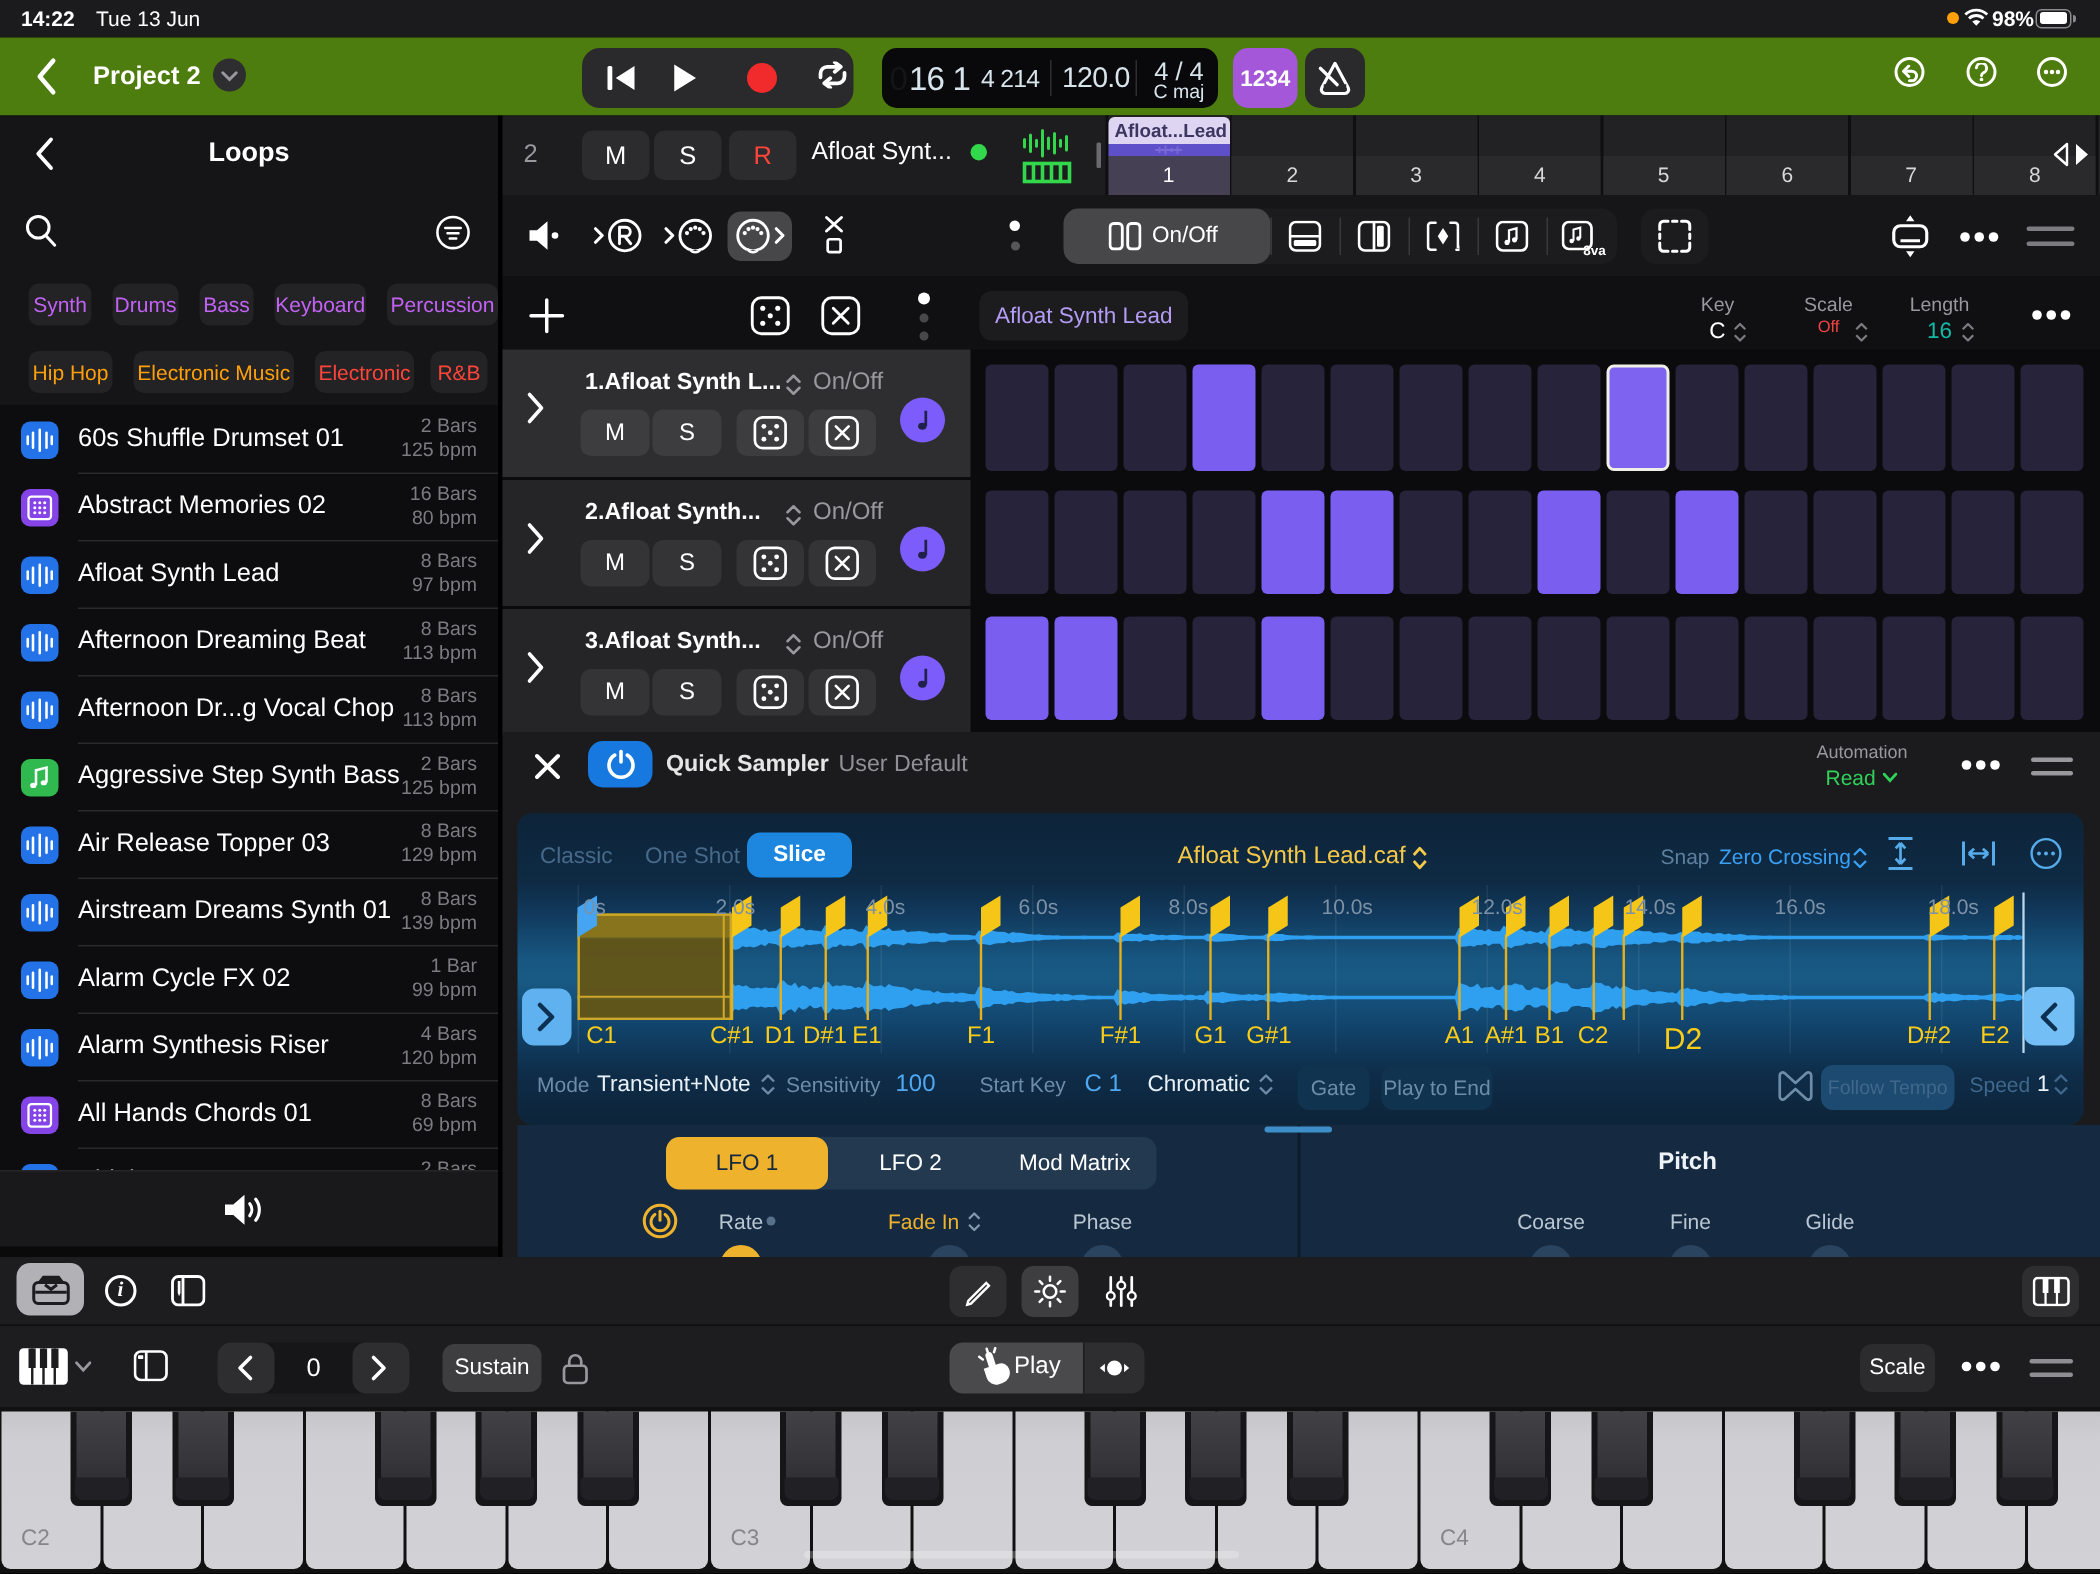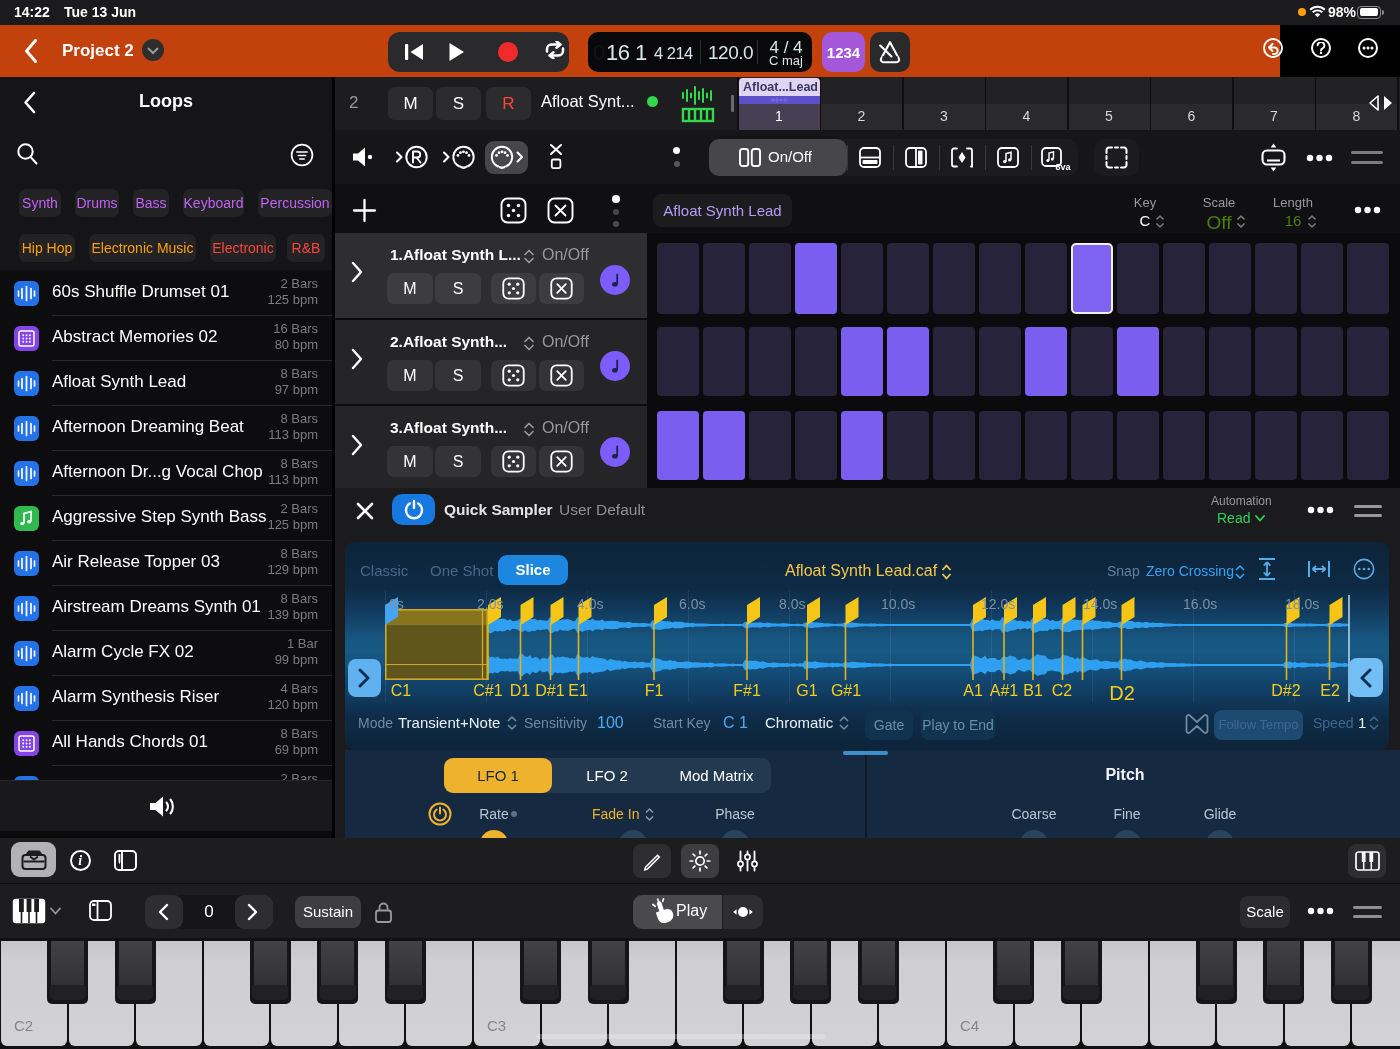--- a/index.html
+++ b/index.html
@@ -1,34 +1,34 @@
 <!DOCTYPE html>
 <html><head><meta charset="utf-8"><style>
 *{margin:0;padding:0;box-sizing:border-box}
 html,body{width:1400px;height:1049px;background:#000;overflow:hidden;font-family:"Liberation Sans",sans-serif;-webkit-font-smoothing:antialiased}
 .a{position:absolute}
 #st{position:relative;width:1400px;height:1049px;background:#000}
 </style></head><body>
 <div id="st">
 <div class="a" style="left:0;top:0;width:1400px;height:25px;background:#1b1b1d">
  <div class="a" style="left:14px;top:4px;color:#fff;font-size:14px;font-weight:700">14:22</div>
- <div class="a" style="left:64px;top:4px;color:#fff;font-size:14px;font-weight:700">Tue 13 Jun</div>
+ <div class="a" style="left:64px;top:4px;color:#fff;font-size:14px;font-weight:400">Tue 13 Jun</div>
  <div class="a" style="left:1298px;top:8px;width:8px;height:8px;border-radius:50%;background:#ff9f0a"></div>
  <svg class="a" style="left:1309px;top:5px" width="17" height="13" viewBox="0 0 17 13">
   <path d="M8.5 12.2 L5.8 9.4 a4.2 4.2 0 0 1 5.4 0 Z" fill="#fff"></path>
   <path d="M3.7 7.3 a6.9 6.9 0 0 1 9.6 0" stroke="#fff" stroke-width="1.9" fill="none"></path>
   <path d="M1.2 4.7 a10.5 10.5 0 0 1 14.6 0" stroke="#fff" stroke-width="1.9" fill="none"></path>
  </svg>
  <div class="a" style="left:1328px;top:4px;color:#fff;font-size:14px;font-weight:700">98%</div>
  <div class="a" style="left:1357px;top:5.5px;width:24px;height:13px;border:1px solid #8a8a8e;border-radius:4px">
   <div class="a" style="left:1.5px;top:1.5px;width:18.5px;height:8px;background:#fff;border-radius:2px"></div>
  </div>
  <div class="a" style="left:1382px;top:9.5px;width:2px;height:5px;background:#8a8a8e;border-radius:0 2px 2px 0"></div>
 </div>
-<div class="a" style="left:0;top:25px;width:1280px;height:52px;background:#c2410c">
+<div class="a" style="left:0;top:25px;width:1400px;height:52px;background:#4d7c0f">
  <svg class="a" style="left:23px;top:13px" width="15" height="26" viewBox="0 0 15 26">
   <path d="M12.5 2.5 L3.5 13 L12.5 23.5" stroke="#fff" stroke-width="3" fill="none" stroke-linecap="round" stroke-linejoin="round"></path>
  </svg>
  <div class="a" style="left:62px;top:16px;color:#fff;font-size:17px;font-weight:700">Project 2</div>
  <div class="a" style="left:142px;top:14px;width:22px;height:22px;border-radius:50%;background:#2e2e30">
   <svg class="a" style="left:5px;top:7.5px" width="12" height="8" viewBox="0 0 12 8">
           <path d="M1.5 1.5 L6 6 L10.5 1.5" stroke="#98989d" stroke-width="2" fill="none" stroke-linecap="round"></path>
         </svg>
  </div>
  <div class="a" style="left:388px;top:7px;width:181px;height:40px;background:#2a2a2c;border-radius:12px"></div>
@@ -457,26 +457,26 @@
       <div class="a" style="left:277px;top:11px;width:8px;height:8px;border-radius:50%;background:#fff"></div>
       <div class="a" style="left:278px;top:25px;width:6px;height:6px;border-radius:50%;background:#48484a"></div>
       <div class="a" style="left:278px;top:37px;width:6px;height:6px;border-radius:50%;background:#48484a"></div>
       <div class="a" style="left:318px;top:10px;width:139px;height:33px;background:#1c1c1e;border-radius:8px;text-align:center;line-height:33px;color:#b49cf6;font-size:15px">Afloat Synth Lead</div>
       <div class="a" style="left:770px;top:11px;width:80px;text-align:center;color:#98989d;font-size:13px">Key</div>
       <div class="a" style="left:770px;top:28px;width:80px;text-align:center;color:#fff;font-size:15px">C</div>
       <svg class="a" style="left:820px;top:31px" width="10" height="13" viewBox="0 0 10 13">
         <path d="M1.5 4.5 L5 1 L8.5 4.5 M1.5 8.5 L5 12 L8.5 8.5" stroke="#7c7c80" stroke-width="1.5" fill="none" stroke-linejoin="round"></path>
       </svg>
       <div class="a" style="left:844px;top:11px;width:80px;text-align:center;color:#98989d;font-size:13px">Scale</div>
-      <div class="a" style="left:844px;top:28px;width:80px;text-align:center;color:#4d7c0f;font-size:19px">Off</div>
+      <div class="a" style="left:844px;top:28px;width:80px;text-align:center;color:#ef4444;font-size:11px">Off</div>
       <svg class="a" style="left:901px;top:31px" width="10" height="13" viewBox="0 0 10 13">
         <path d="M1.5 4.5 L5 1 L8.5 4.5 M1.5 8.5 L5 12 L8.5 8.5" stroke="#7c7c80" stroke-width="1.5" fill="none" stroke-linejoin="round"></path>
       </svg>
       <div class="a" style="left:918px;top:11px;width:80px;text-align:center;color:#98989d;font-size:13px">Length</div>
-      <div class="a" style="left:918px;top:28px;width:80px;text-align:center;color:#4d7c0f;font-size:15px">16</div>
+      <div class="a" style="left:918px;top:28px;width:80px;text-align:center;color:#14b8a6;font-size:15px">16</div>
       <svg class="a" style="left:972px;top:31px" width="10" height="13" viewBox="0 0 10 13">
         <path d="M1.5 4.5 L5 1 L8.5 4.5 M1.5 8.5 L5 12 L8.5 8.5" stroke="#7c7c80" stroke-width="1.5" fill="none" stroke-linejoin="round"></path>
       </svg>
       <svg class="a" style="left:1019px;top:22px" width="27" height="8" viewBox="0 0 27 8">
         <circle cx="4" cy="4" r="3.2" fill="#fff"></circle>
         <circle cx="13.5" cy="4" r="3.2" fill="#fff"></circle>
         <circle cx="23" cy="4" r="3.2" fill="#fff"></circle>
       </svg>
     </div>
     <div class="a" style="left:335px;top:233px;width:1065px;height:255px;background:#0b0b0d">

